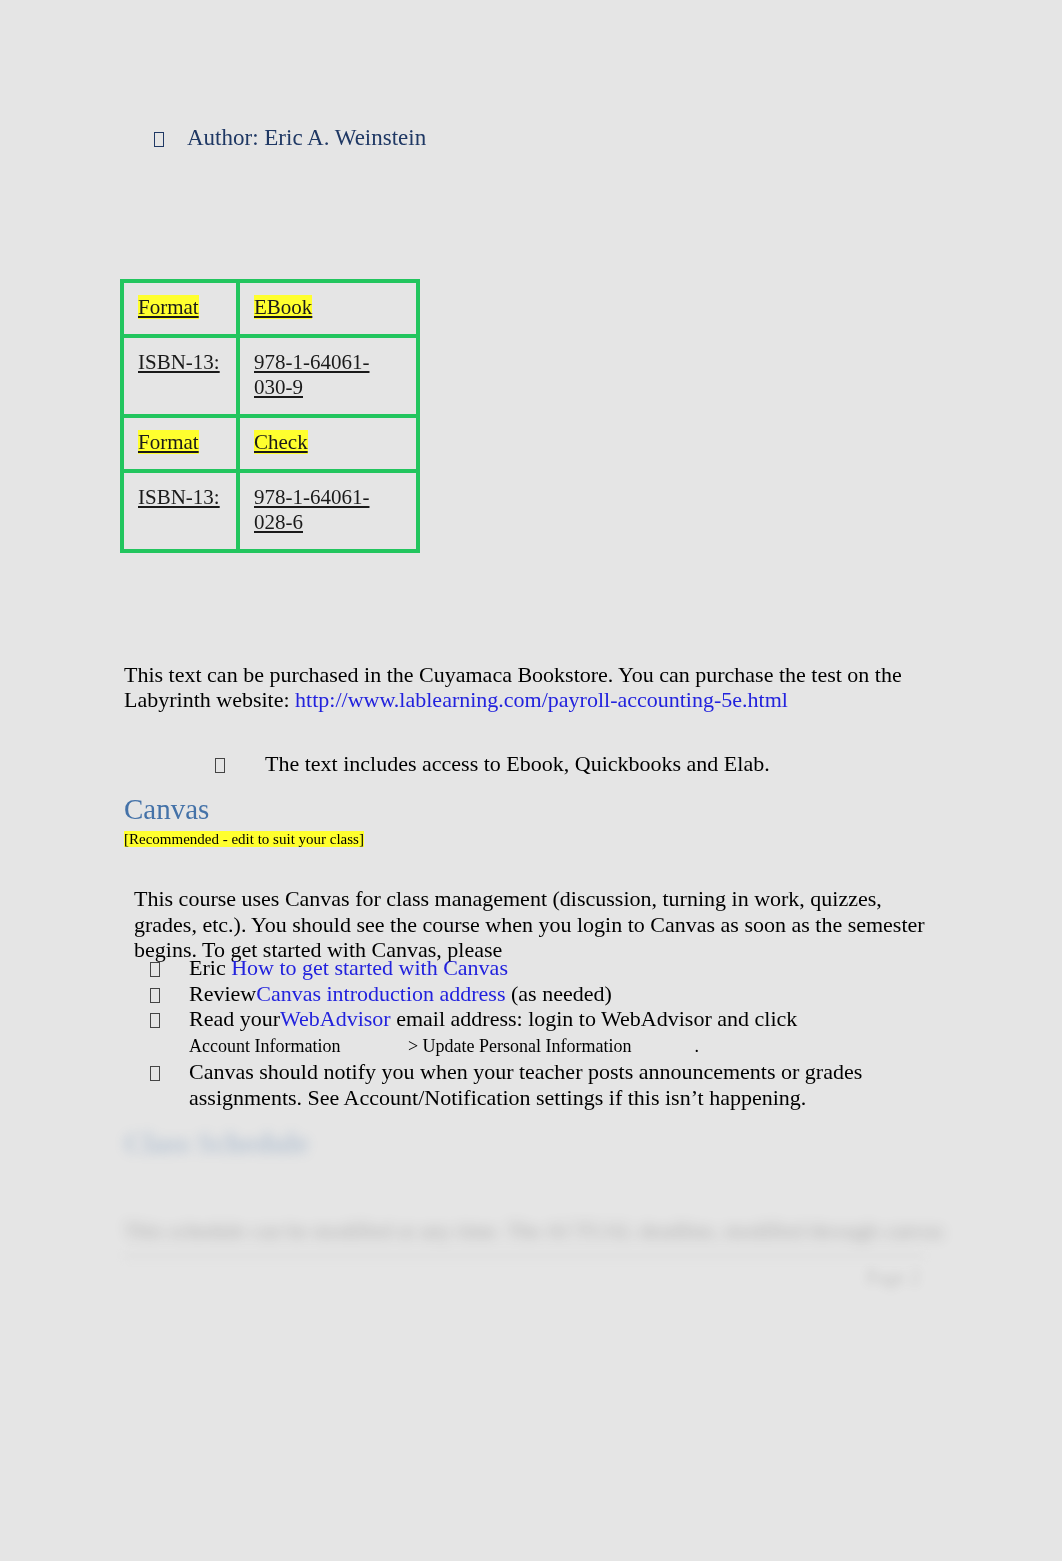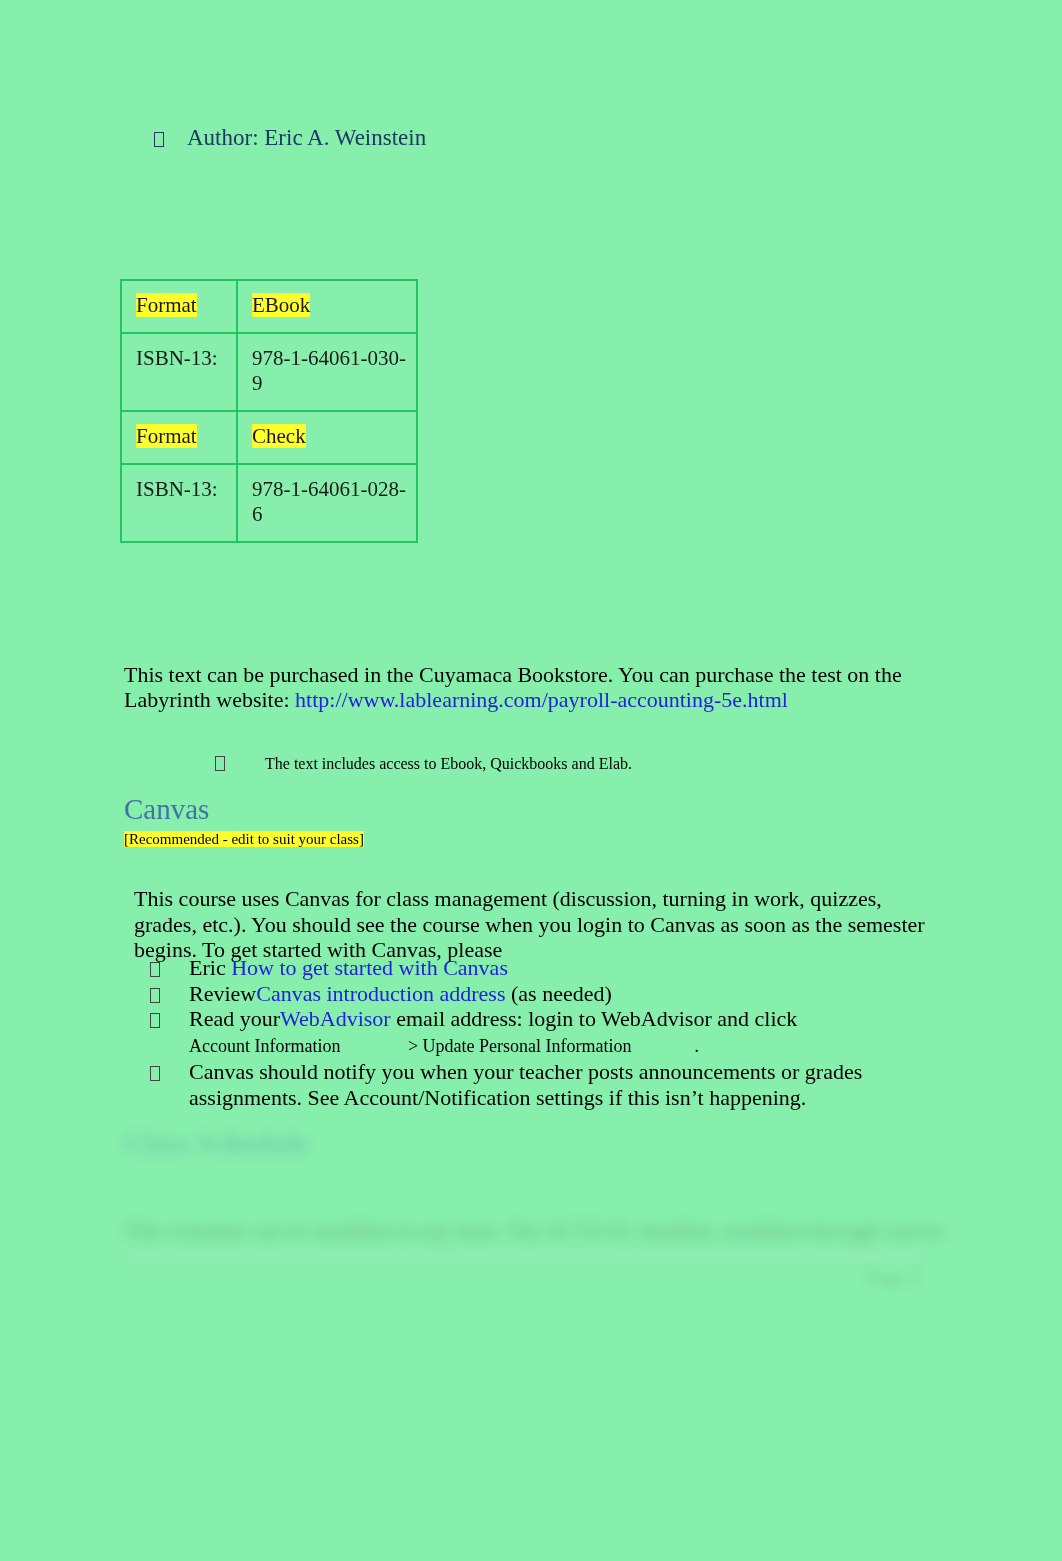--- a/index.html
+++ b/index.html
@@ -12,21 +12,21 @@
     height: 1561px;
     position: relative;
     overflow: hidden;
     font-family: "Liberation Serif", "DejaVu Serif", serif;
     color: #000000;
   }
 
   .page {
     position: absolute;
     inset: 0;
-    background: #86efac;
+    background: #e5e5e5;
   }
   .link { color: #2222dd; text-decoration: none; }
   .hl { background: #ffff2e; }
   .tofu {
     font-family: "DejaVu Sans", sans-serif;
     display: inline-block;
     width: 10px;
     height: 15px;
     border: 1px solid #444;
     vertical-align: -2px;
@@ -60,27 +60,28 @@
   
   .isbn-table {
     position: absolute;
     left: 120px;
     top: 279px;
     width: 296px;
     border-collapse: collapse;
     table-layout: fixed;
   }
   .isbn-table td {
-    border: 2px solid #22c55e;
+    border: 4px solid #22c55e;
     font-size: 21px;
     color: #1a1a1a;
     padding: 12px 10px 14px 14px;
     vertical-align: top;
     height: 44px;
     box-sizing: border-box;
+    text-decoration: underline;
   }
   .isbn-table td.col-label { width: 116px; }
   .isbn-table td.col-value { width: 180px; }
   .isbn-table .cell-text { display: inline; }
 
   
   .purchase-para {
     position: absolute;
     left: 124px;
     top: 640px;
@@ -90,21 +91,21 @@
   }
 
   
   .includes-row {
     position: absolute;
     left: 215px;
     top: 750px;
     width: 700px;
     display: flex;
     align-items: flex-end;
-    font-size: 16px;
+    font-size: 22px;
     line-height: 28px;
   }
   .includes-row .bullet-cell {
     width: 50px;
     flex: 0 0 50px;
   }
   .includes-row .bullet-cell .tofu { margin-top: 5px; }
 
   
   .canvas-heading {

